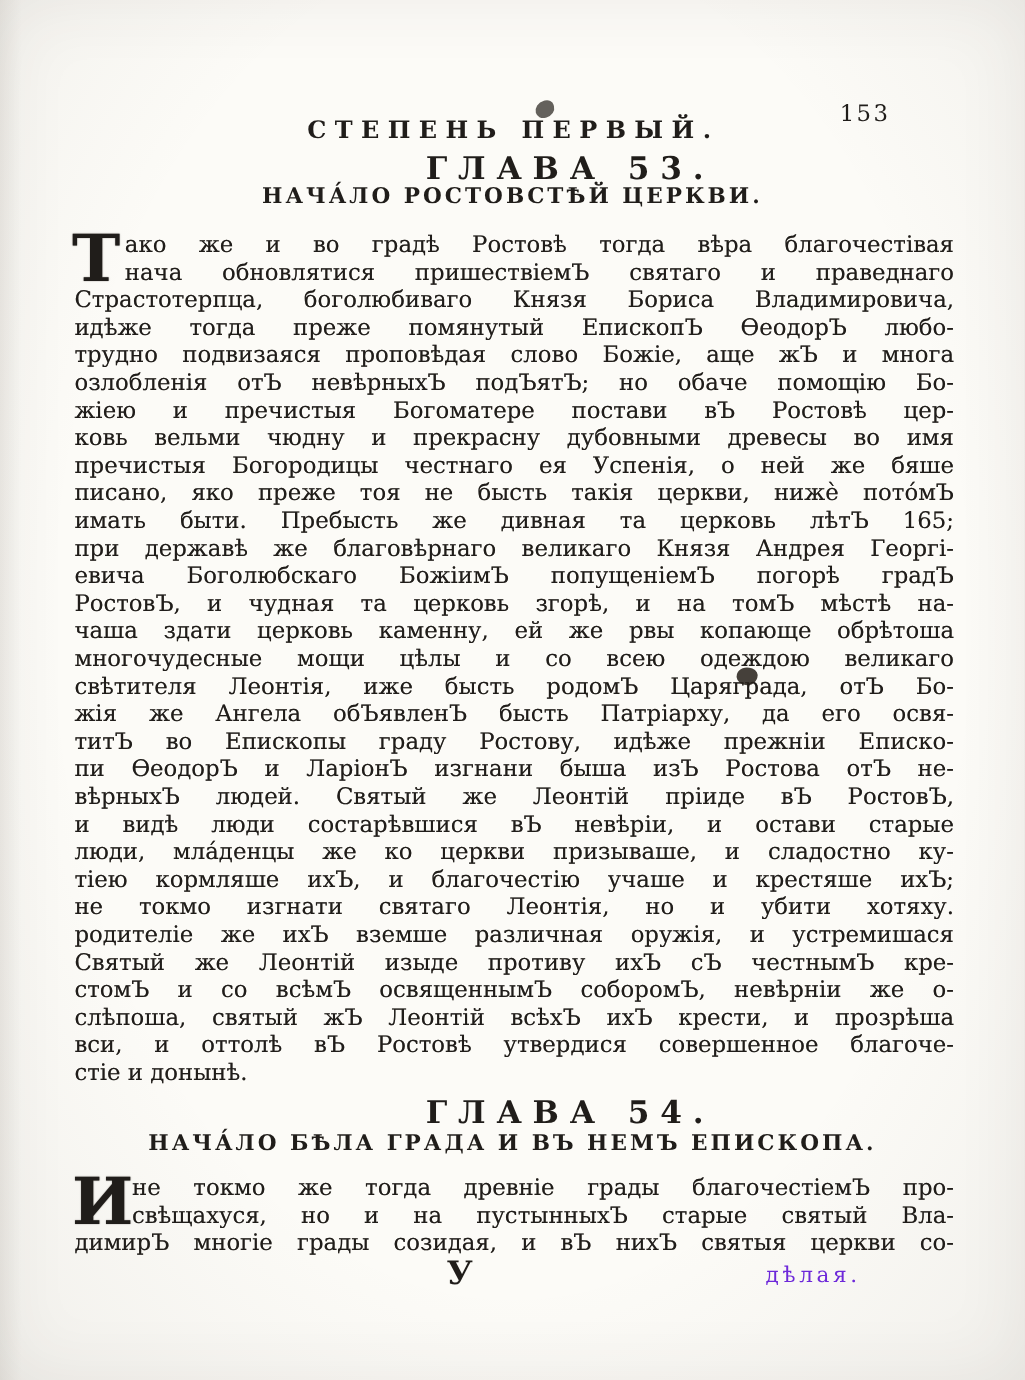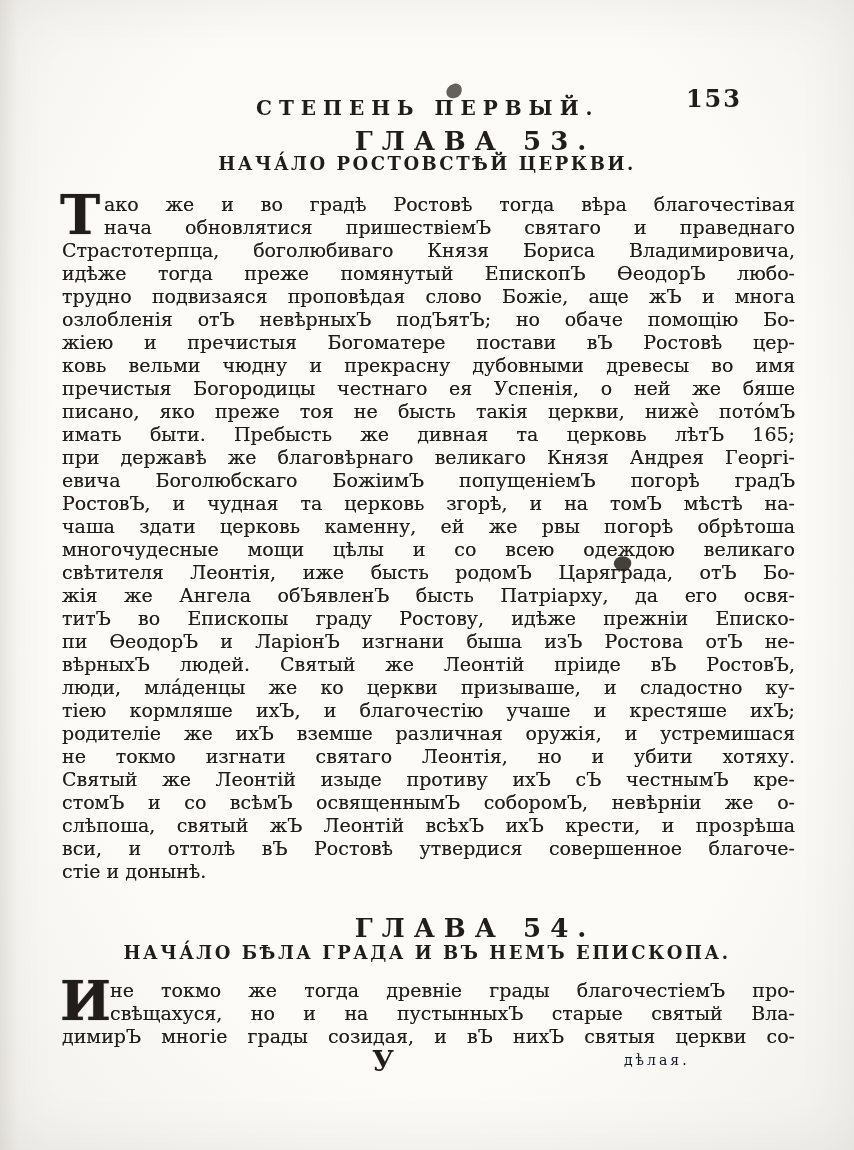--- a/index.html
+++ b/index.html
@@ -21,21 +21,21 @@
   }
   
   .running-head { position:absolute; top:84px; left:0; width:100%; height:26px; }
   .running-title {
     position:absolute; left:256px; top:12px;
     font-size:20px; font-weight:bold; letter-spacing:7px;
     white-space:nowrap;
   }
   .page-number {
     position:absolute; right:112px; top:0;
-    font-size:24px; font-weight:bold; letter-spacing:2px;
+    font-size:19px; font-weight:normal; letter-spacing:2px;
   }
   
   .chap-label {
     position:absolute; left:0; width:100%;
     text-align:center;
     font-size:26px; font-weight:bold; letter-spacing:9px;
     white-space:nowrap;
     padding-left:48px;
   }
   .chap-title {
@@ -64,22 +64,22 @@
     position:absolute; left:-2px; top:-3px;
     font-size:54px; line-height:50px; font-weight:bold;
     text-shadow: 0 0 1px rgba(30,25,20,0.7);
   }
   
   .signature {
     position:absolute; left:372px; top:1046px;
     font-size:27px; font-weight:bold;
   }
   .catchword {
-    position:absolute; left:624px; top:1052px;
-    font-size:14px; color:#0f172a;
+    position:absolute; left:638px; top:1052px;
+    font-size:18px; color:#6d28d9;
     filter: blur(0.5px);
     letter-spacing:3px;
   }
   
   .blot { position:absolute; background:#241f19; border-radius:60% 40% 55% 45%; opacity:0.85; }
   #blot-caryagrad { left:614px; top:556px; width:17px; height:15px; transform:rotate(20deg); }
   #blot-header    { left:446px; top:84px;  width:16px; height:14px; opacity:0.7; transform:rotate(-15deg); }
   .edge-shade {
     position:absolute; left:0; top:0; width:18px; height:100%;
     background:linear-gradient(to right, rgba(80,70,55,0.07), rgba(0,0,0,0));
@@ -127,42 +127,43 @@
         <div class="line">писано, яко преже тоя не бысть такія церкви, нижѐ пото́мЪ</div>
 
         <div class="line">имать быти. Пребысть же дивная та церковь лѣтЪ 165;</div>
 
         <div class="line">при державѣ же благовѣрнаго великаго Князя Андрея Георгі-</div>
 
         <div class="line">евича Боголюбскаго БожіимЪ попущеніемЪ погорѣ градЪ</div>
 
         <div class="line">РостовЪ, и чудная та церковь згорѣ, и на томЪ мѣстѣ на-</div>
 
-        <div class="line">чаша здати церковь каменну, ей же рвы погорѣ обрѣтоша</div>
+        <div class="line">чаша здати церковь каменну, ей же рвы копающе обрѣтоша</div>
 
         <div class="line">многочудесные мощи цѣлы и со всею одеждою великаго</div>
 
         <div class="line">свѣтителя Леонтія, иже бысть родомЪ Царяграда, отЪ Бо-</div>
 
         <div class="line">жія же Ангела обЪявленЪ бысть Патріарху, да его освя-</div>
 
         <div class="line">титЪ во Епископы граду Ростову, идѣже прежніи Еписко-</div>
 
         <div class="line">пи ѲеодорЪ и ЛаріонЪ изгнани быша изЪ Ростова отЪ не-</div>
 
         <div class="line">вѣрныхЪ людей. Святый же Леонтій пріиде вЪ РостовЪ,</div>
 
+        <div class="line">и видѣ люди состарѣвшися вЪ невѣріи, и остави старые</div>
 
         <div class="line">люди, мла́денцы же ко церкви призываше, и сладостно ку-</div>
 
         <div class="line">тіею кормляше ихЪ, и благочестію учаше и крестяше ихЪ;</div>
 
+        <div class="line">не токмо изгнати святаго Леонтія, но и убити хотяху.</div>
+
         <div class="line">родителіе же ихЪ вземше различная оружія, и устремишася</div>
-
-        <div class="line">не токмо изгнати святаго Леонтія, но и убити хотяху.</div>
 
         <div class="line">Святый же Леонтій изыде противу ихЪ сЪ честнымЪ кре-</div>
 
         <div class="line">стомЪ и со всѣмЪ освященнымЪ соборомЪ, невѣрніи же о-</div>
 
         <div class="line">слѣпоша, святый жЪ Леонтій всѣхЪ ихЪ крести, и прозрѣша</div>
 
         <div class="line">вси, и оттолѣ вЪ Ростовѣ утвердися совершенное благоче-</div>
 
         <div class="line plain">стіе и донынѣ.</div>

